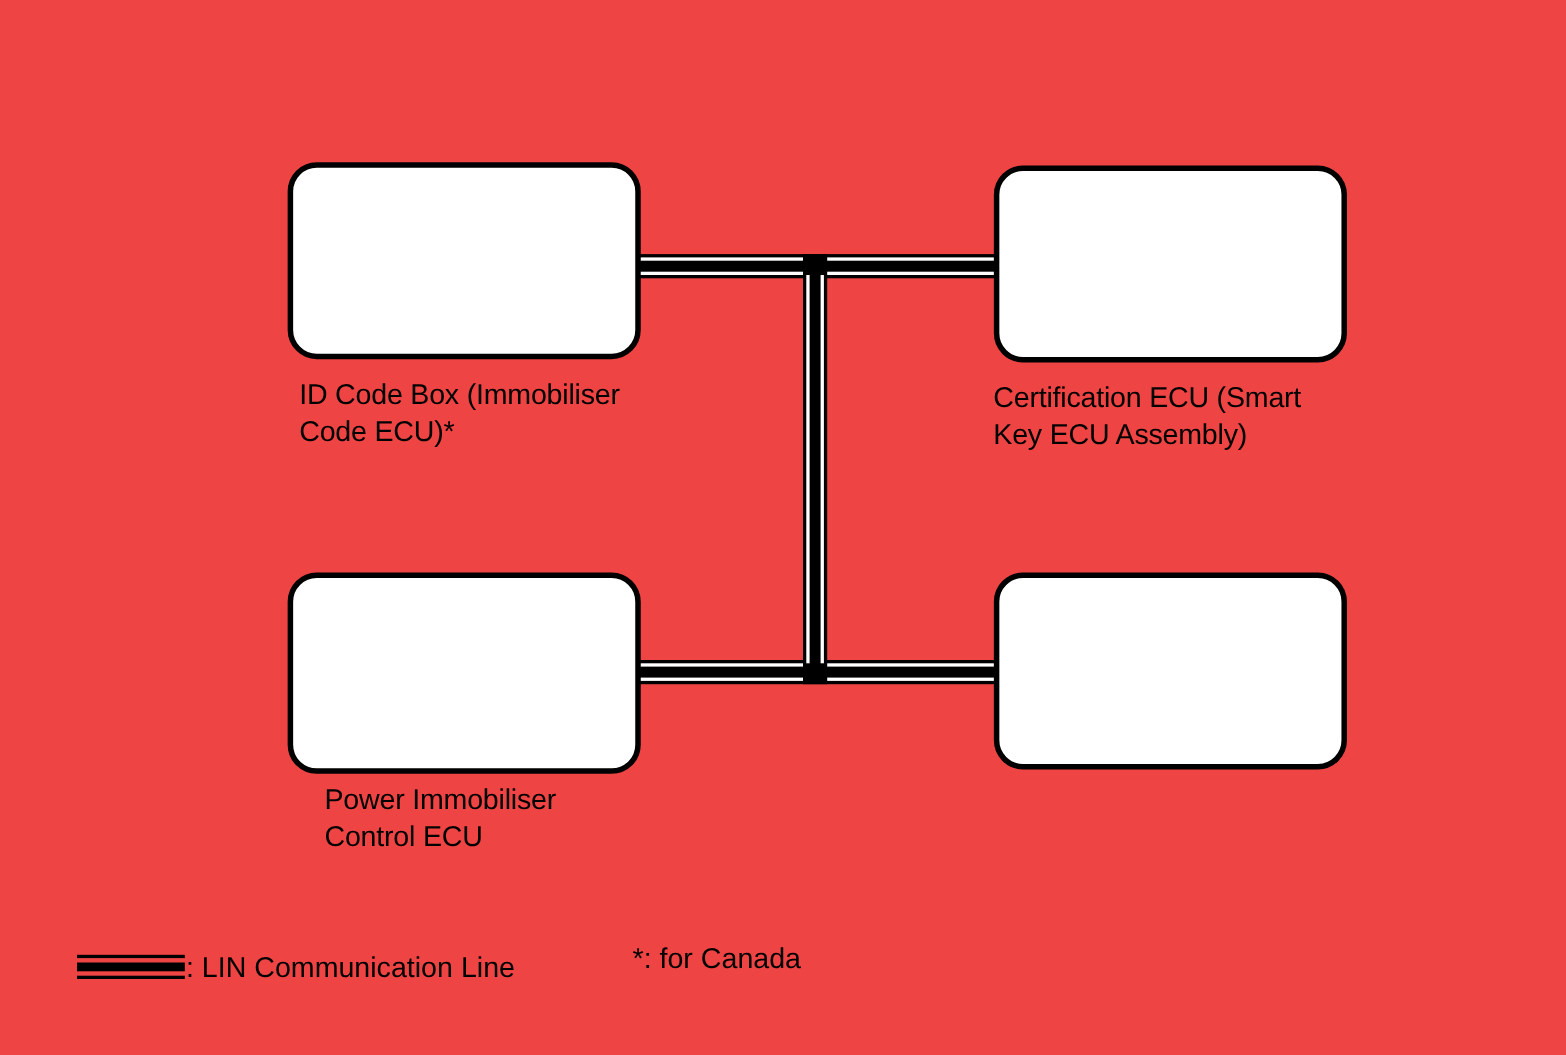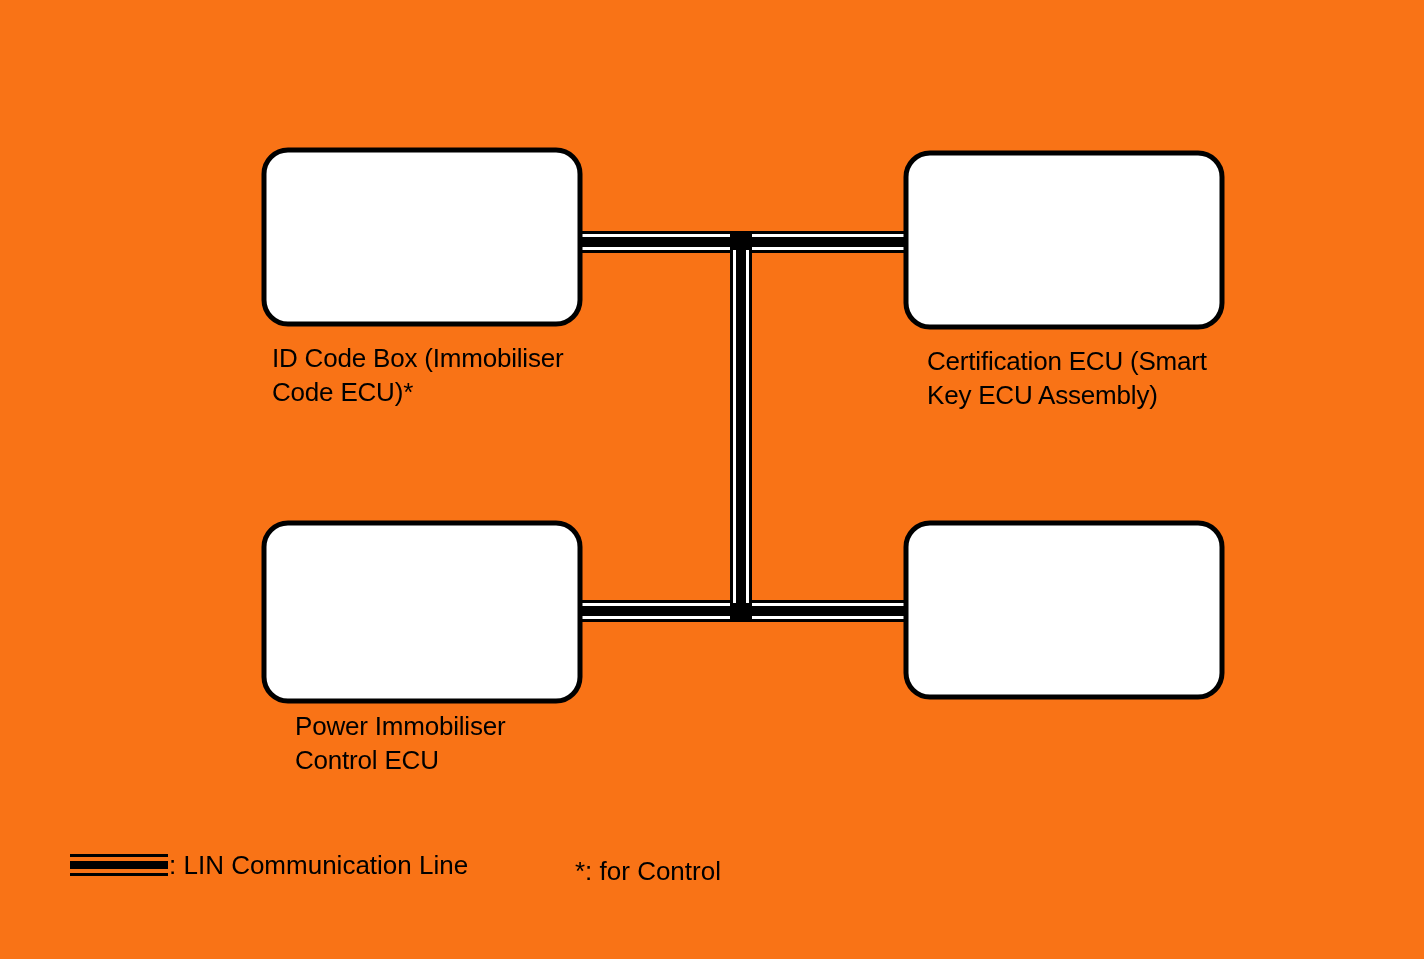--- a/index.html
+++ b/index.html
@@ -11,21 +11,21 @@
     width: 1424px;
     height: 959px;
     font-family: "Liberation Sans", sans-serif;
     color: #000000;
     overflow: hidden;
   }
   #diagram-root {
     position: relative;
     width: 1424px;
     height: 959px;
-    background: #f97316;
+    background: #ef4444;
   }
   svg.canvas {
     position: absolute;
     left: 0;
     top: 0;
     width: 1424px;
     height: 959px;
   }
   .ecu-box {
     fill: #ffffff;
@@ -41,31 +41,31 @@
   .node-label {
     position: absolute;
     font-family: "Liberation Sans", sans-serif;
     font-size: 26px;
     line-height: 34px;
     color: #000000;
     white-space: pre-line;
     letter-spacing: -0.2px;
   }
   #label-id-code-box  { left: 272px; top: 341px; width: 360px; }
-  #label-certification-ecu { left: 903px; top: 344px; width: 360px; margin-left: 24px; }
+  #label-certification-ecu { left: 903px; top: 344px; width: 360px; }
   #label-power-management  { left: 295px; top: 709px; width: 360px; }
   #label-transmission-ecu  { left: 899px; top: 713px; width: 370px; }
 
   #legend {
     position: absolute;
     left: 70px;
     top: 850px;
     height: 44px;
     display: flex;
-    align-items: flex-start;
+    align-items: flex-end;
   }
   .legend-entry {
     display: flex;
     align-items: center;
   }
   .legend-swatch {
     width: 98px;
     height: 22px;
     position: relative;
     margin-right: 1px;
@@ -156,15 +156,15 @@
     <div class="legend-entry">
       <span class="legend-swatch">
         <span class="bar-top"></span>
         <span class="bar-core"></span>
         <span class="bar-bot"></span>
       </span>
       <span class="legend-text">: LIN Communication Line</span>
     </div>
   </div>
 
-  <div id="legend-note">*: for Control</div>
+  <div id="legend-note">*: for Canada</div>
 
 </div>
 
 </body></html>

